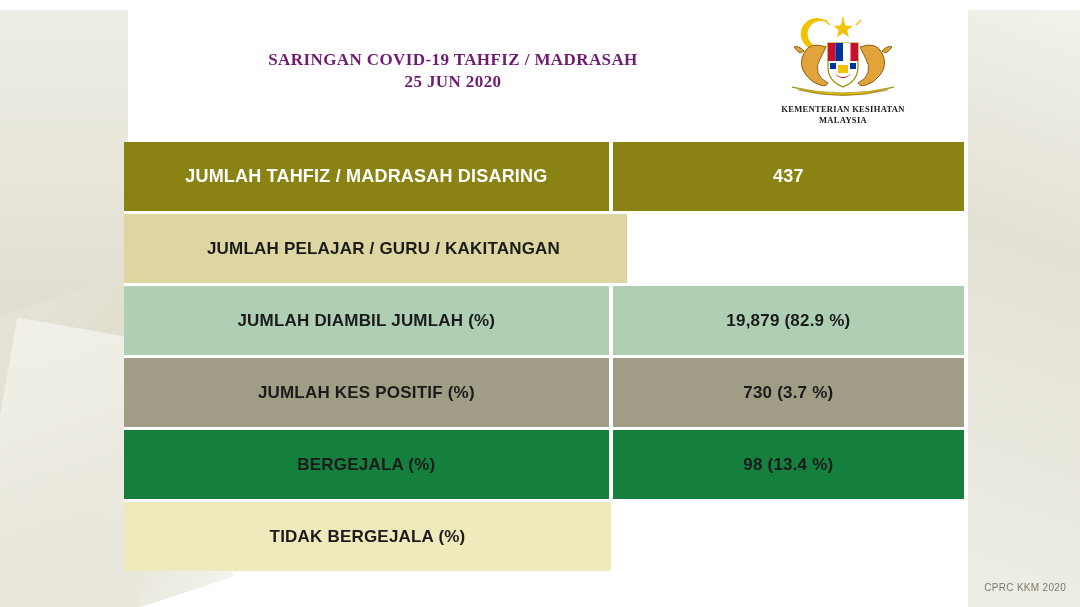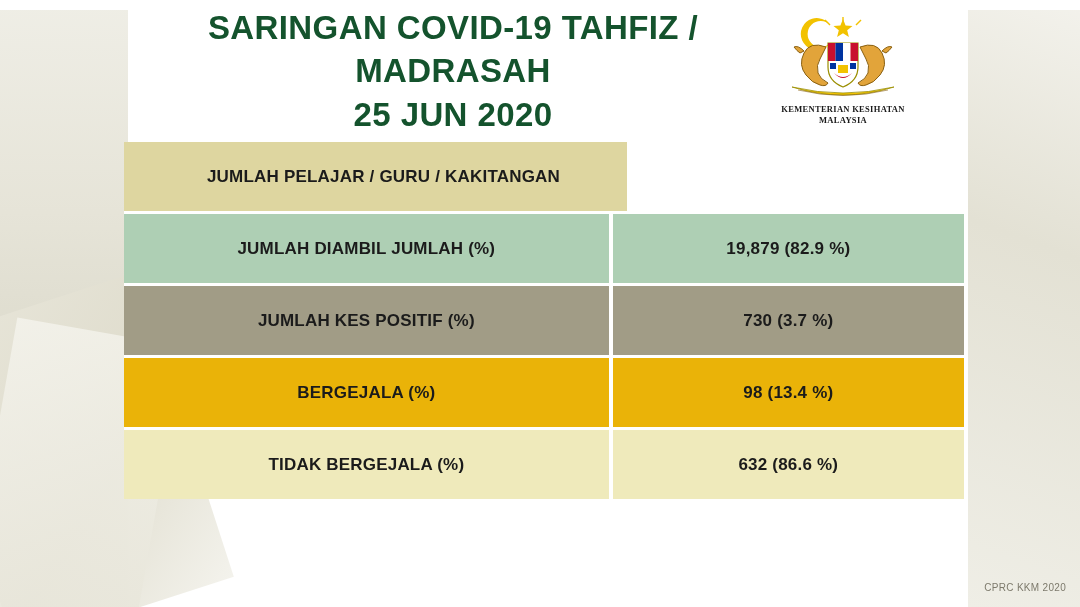--- a/index.html
+++ b/index.html
@@ -59,25 +59,26 @@
     background: #ffffff;
     display: flex;
     align-items: center;
   }
   .title-text {
     flex: 1;
     text-align: center;
     padding-left: 30px;
   }
   .title-line1, .title-line2 {
-    font-size: 33px;
+    font-size: 17px;
     font-weight: bold;
-    color: #14532d;
+    color: #701a75;
     letter-spacing: .4px;
     line-height: 1.32;
+    font-family: Liberation Serif, serif;
   }
 
   
   .logo-wrap {
     width: 190px;
     height: 122px;
     position: relative;
     display: flex;
     flex-direction: column;
     align-items: center;
@@ -122,21 +123,21 @@
     letter-spacing: .2px;
   }
   .cell-label { width: 487px; }
   .cell-value { width: 353px; }
   .row.r0 .cell-label { background: #8b8214; }
   .row.r0 .cell-value { background: #8b8214; }
   .row.r0 .cell-label, .row.r0 .cell-value { color: #ffffff; font-size: 18px; }
   .row.r1 .cell-label, .row.r1 .cell-value { background: #ded6a0; padding-left: 16px; }
   .row.r2 .cell-label, .row.r2 .cell-value { background: #aecfb4; }
   .row.r3 .cell-label, .row.r3 .cell-value { background: #a19c86; }
-  .row.r4 .cell-label, .row.r4 .cell-value { background: #eab308; }
+  .row.r4 .cell-label, .row.r4 .cell-value { background: #15803d; }
   .row.r5 .cell-label, .row.r5 .cell-value { background: #efeabb; }
   .row .cell-label { border-right: 4px solid #ffffff; }
   .row + .row { border-top: 3px solid #ffffff; }
 
   
   .footer {
     position: absolute;
     right: 14px;
     bottom: 14px;
     font-size: 10px;
@@ -201,34 +202,37 @@
       </svg>
     </div>
     <div class="ministry-text">
       <div>KEMENTERIAN KESIHATAN</div>
       <div>MALAYSIA</div>
     </div>
   </div>
 </div>
 
 <div class="table">
+  <div class="row r0">
+    <div class="cell-label">JUMLAH TAHFIZ / MADRASAH DISARING</div>
+    <div class="cell-value">437</div>
+  </div>
   <div class="row r1">
     <div class="cell-label">JUMLAH PELAJAR / GURU / KAKITANGAN</div>
   </div>
   <div class="row r2">
     <div class="cell-label">JUMLAH DIAMBIL JUMLAH (%)</div>
     <div class="cell-value">19,879 (82.9 %)</div>
   </div>
   <div class="row r3">
     <div class="cell-label">JUMLAH KES POSITIF (%)</div>
     <div class="cell-value">730 (3.7 %)</div>
   </div>
   <div class="row r4">
     <div class="cell-label">BERGEJALA (%)</div>
     <div class="cell-value">98 (13.4 %)</div>
   </div>
   <div class="row r5">
     <div class="cell-label">TIDAK BERGEJALA (%)</div>
-    <div class="cell-value">632 (86.6 %)</div>
   </div>
 </div>
 
 <div class="footer">CPRC KKM 2020</div>
 
 </body></html>

